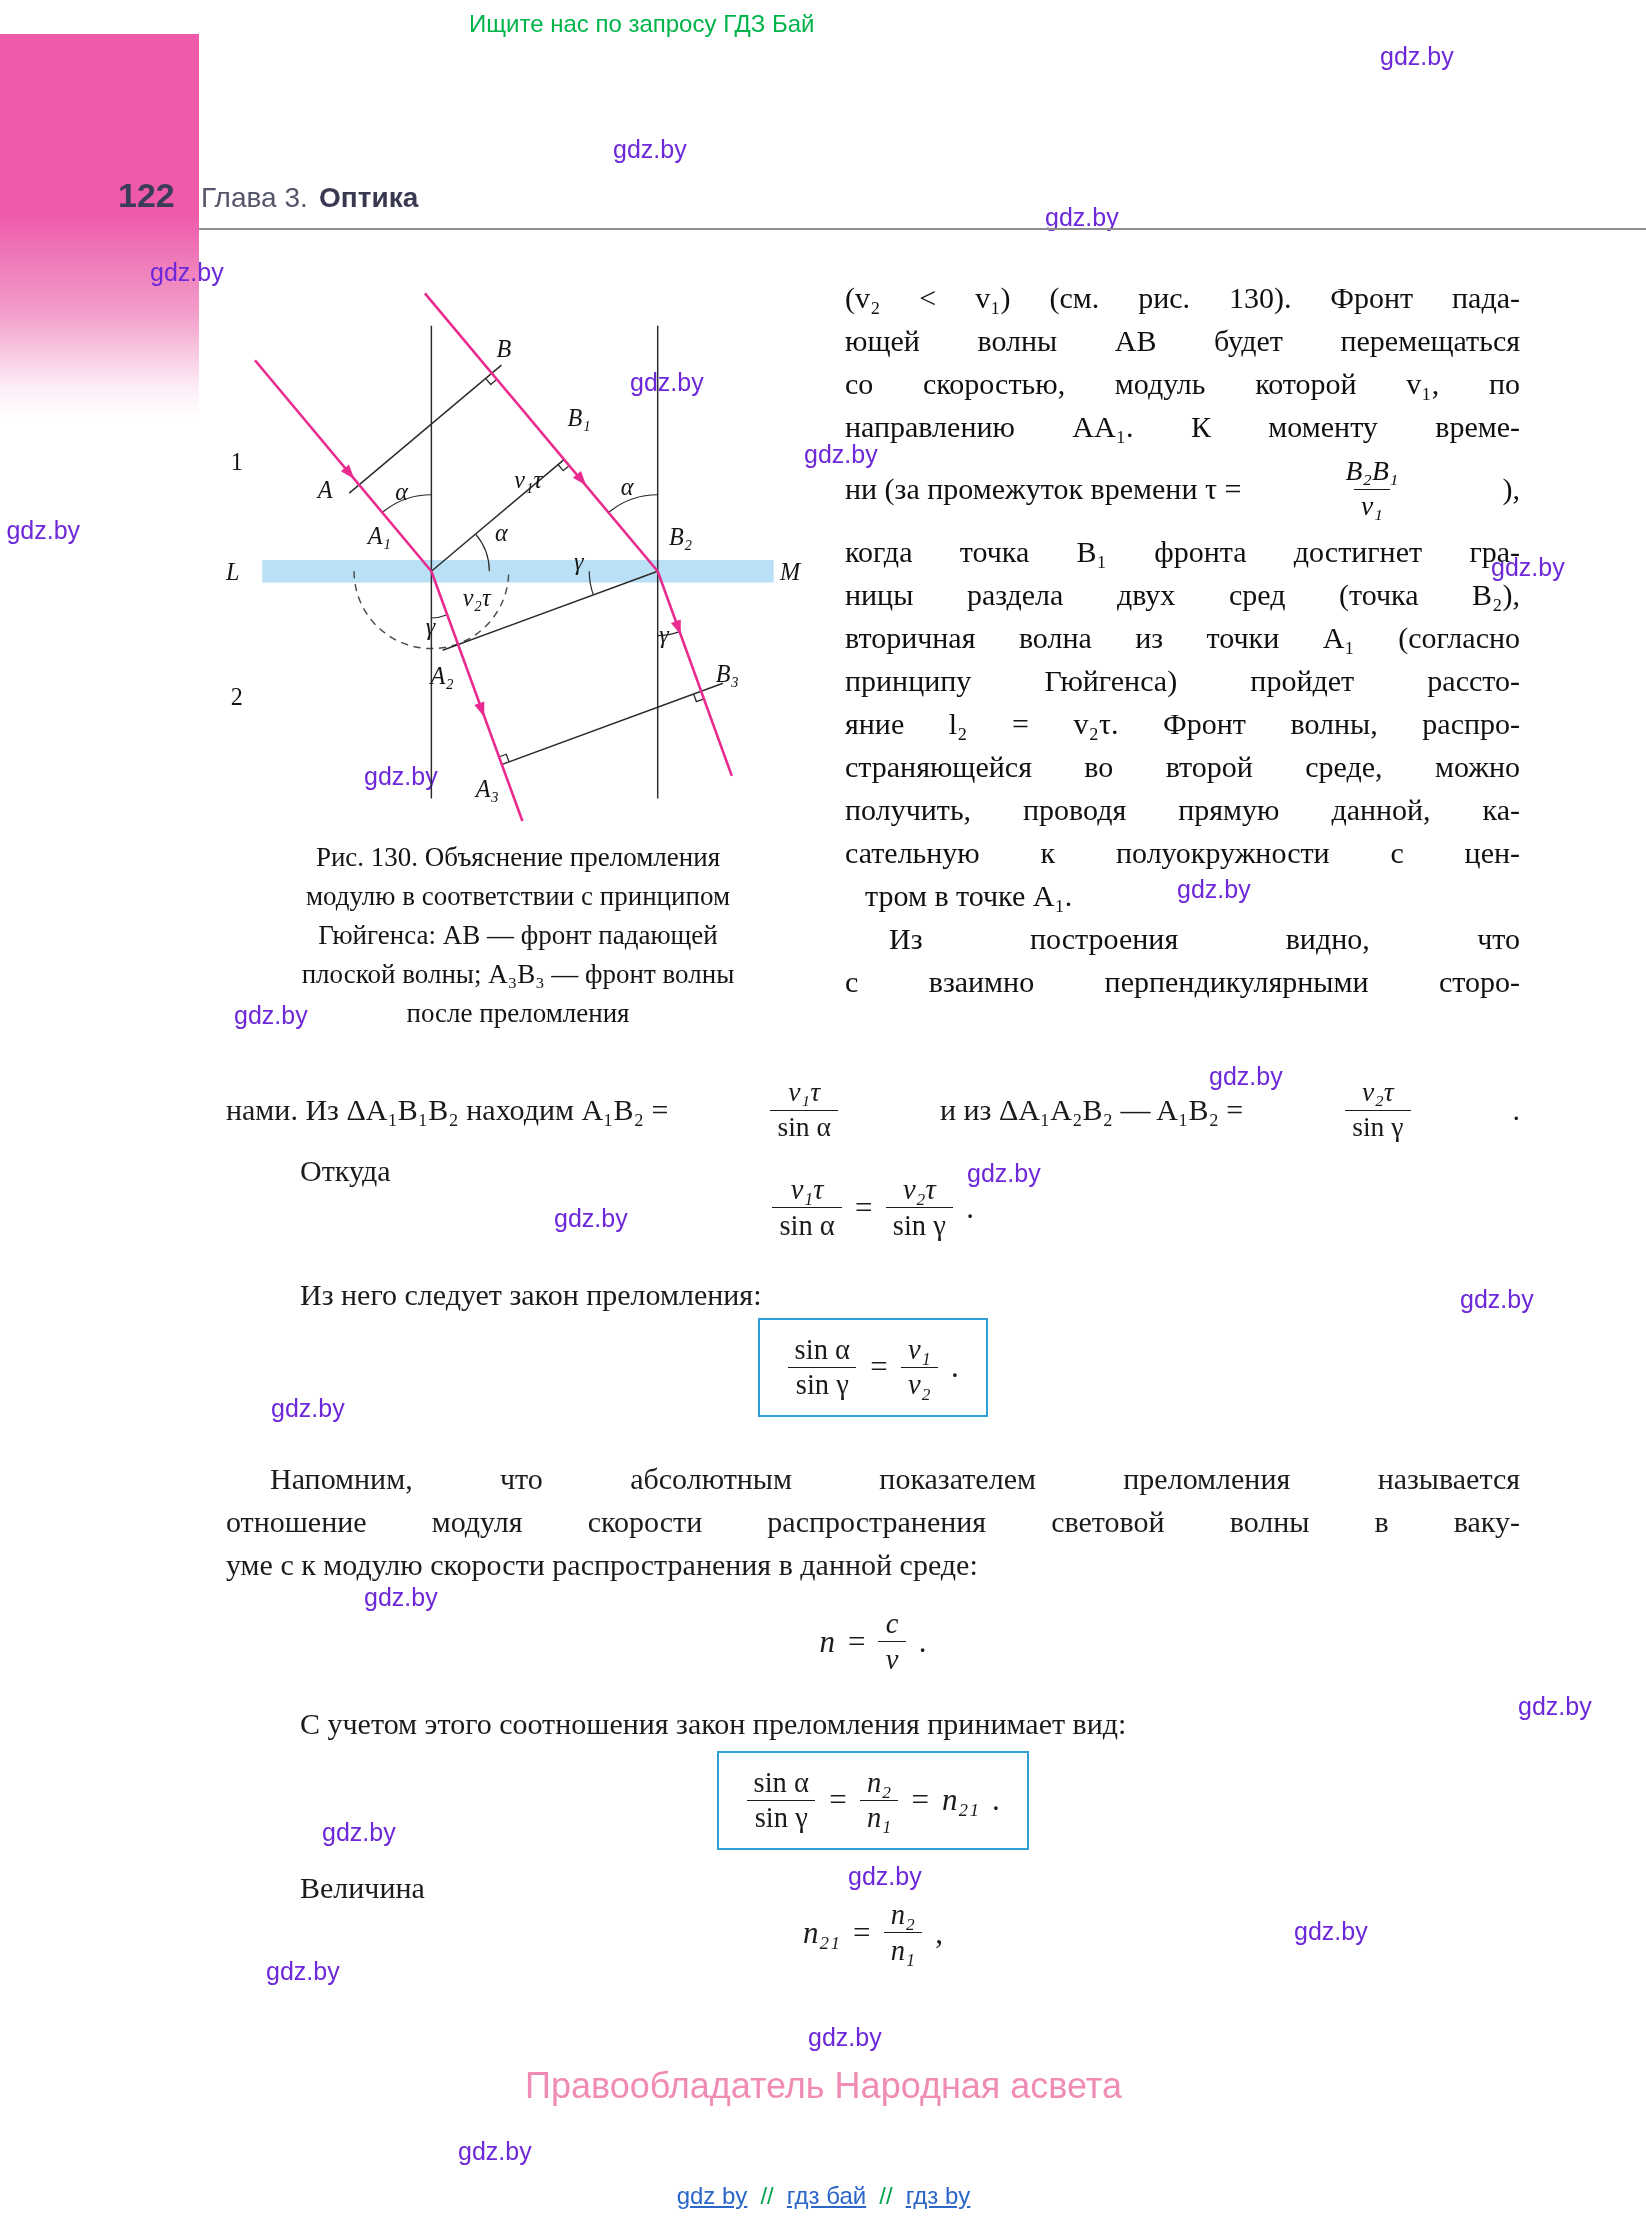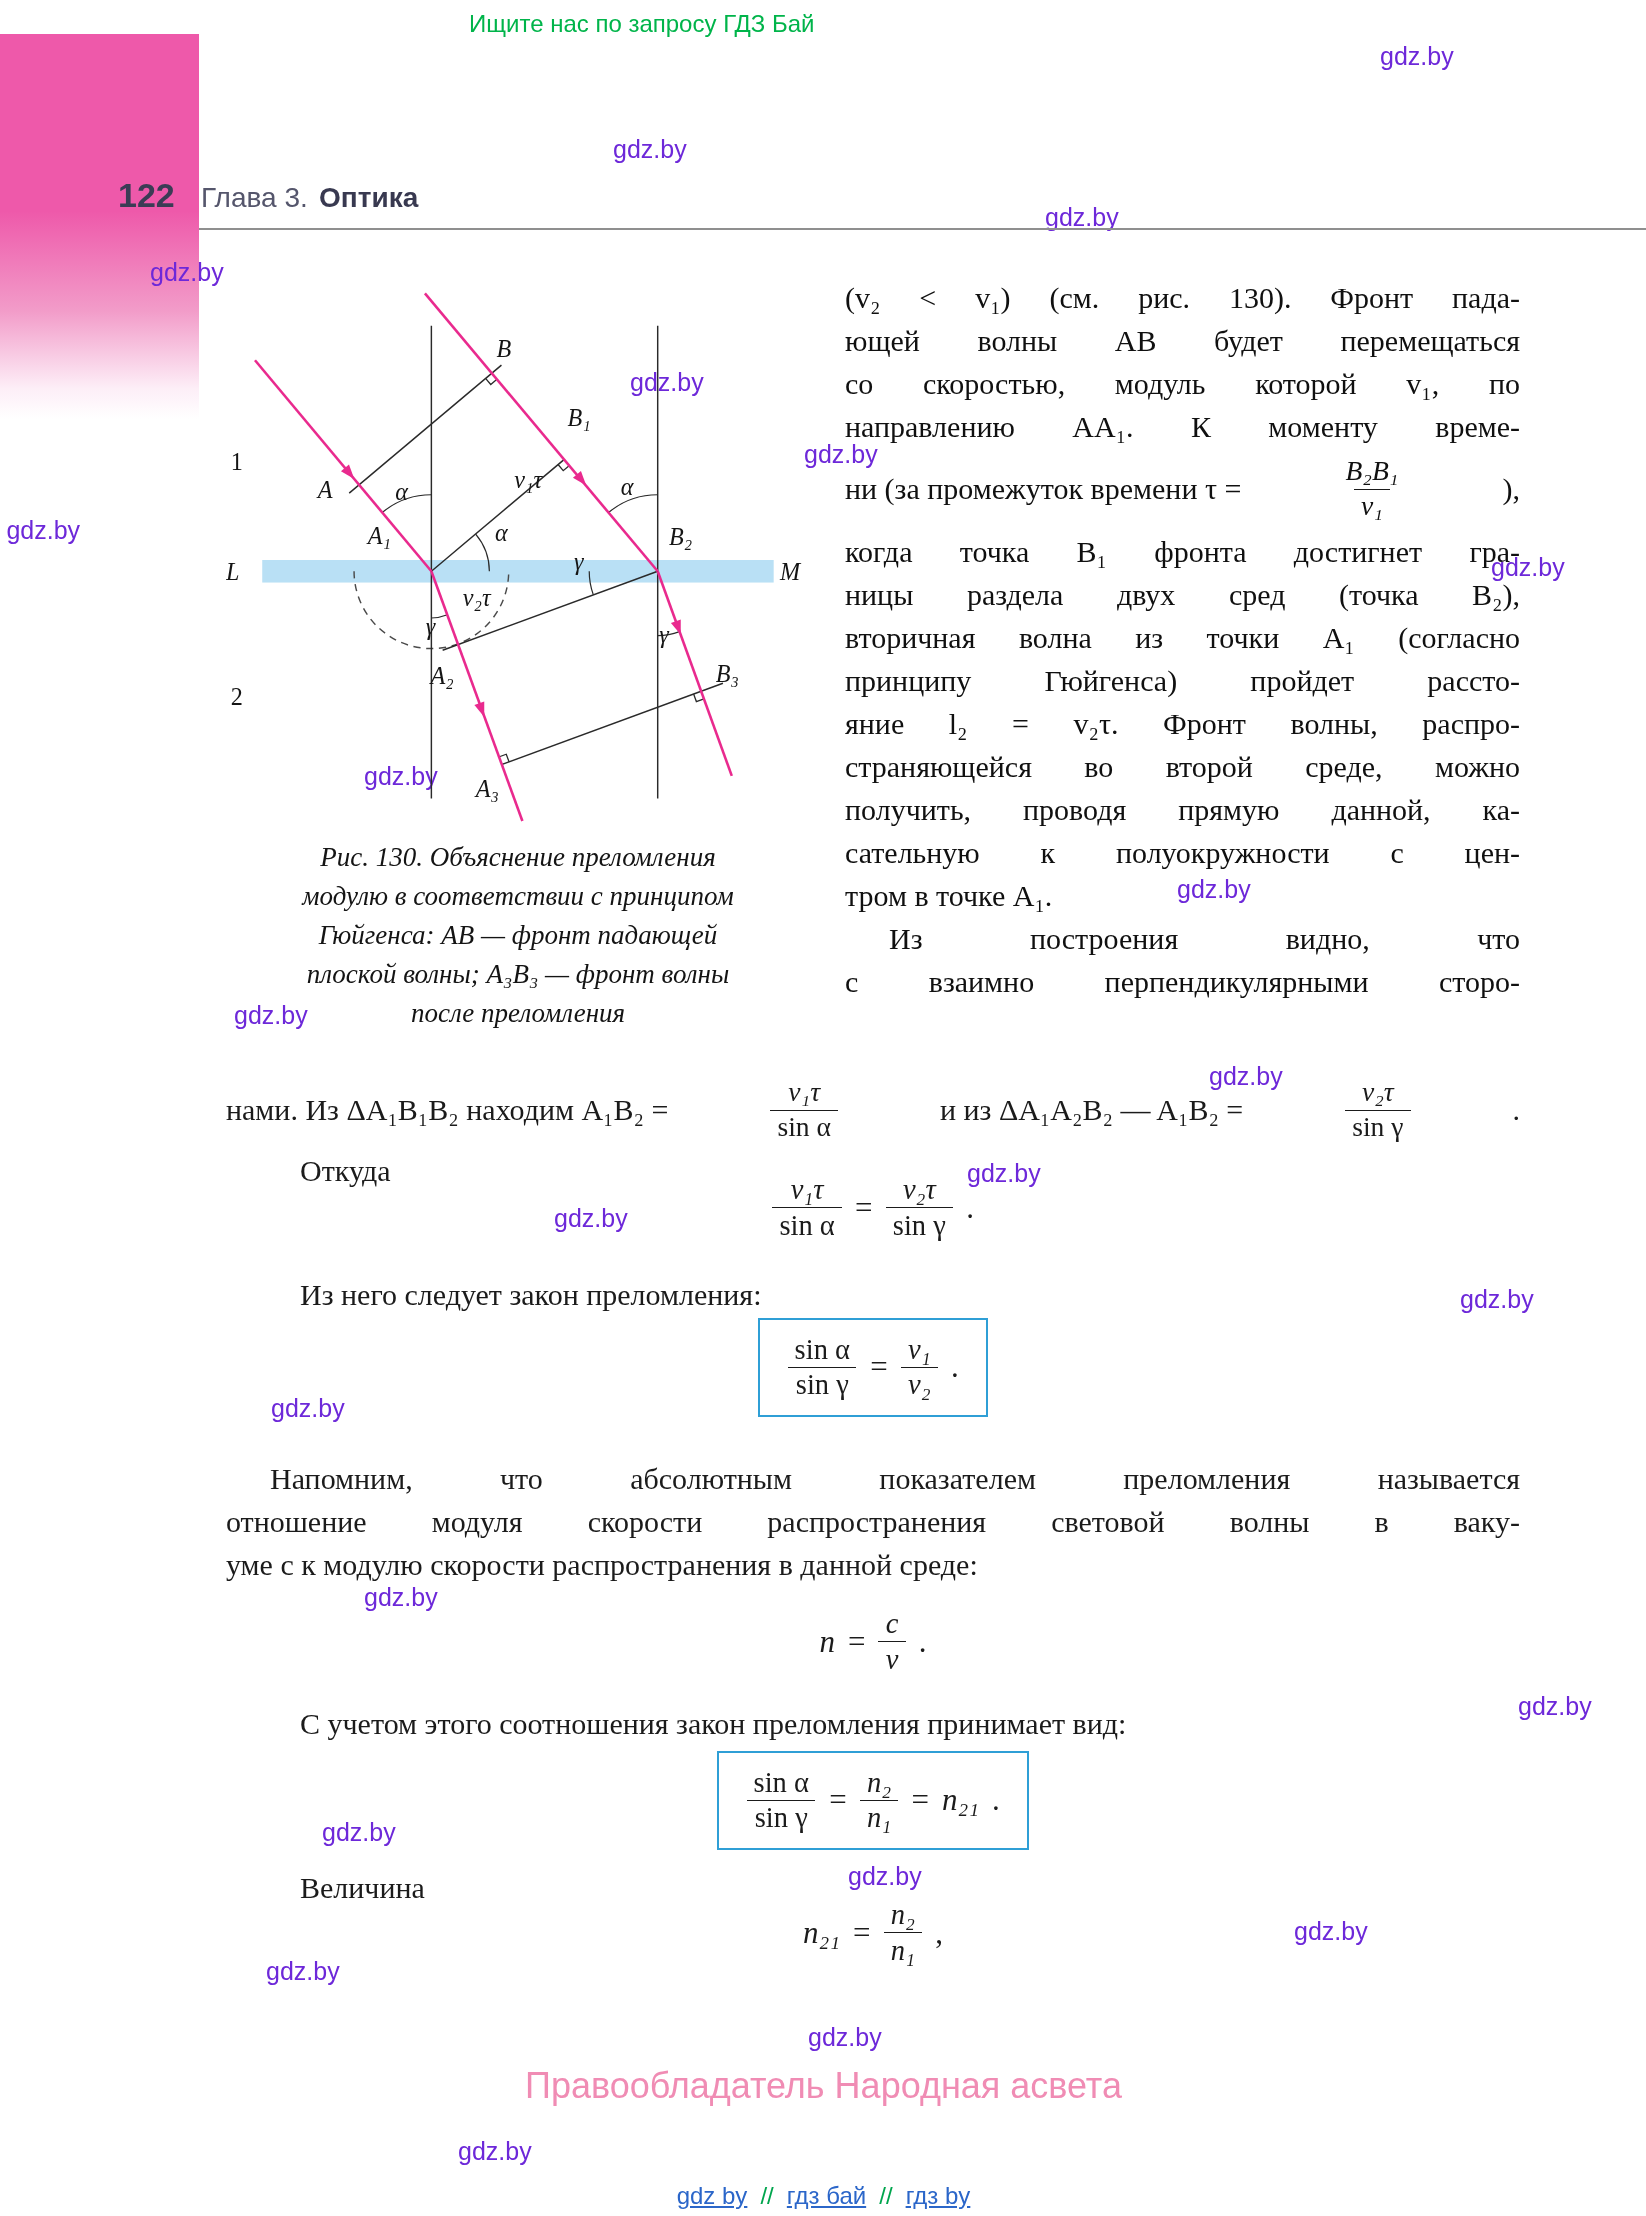--- a/index.html
+++ b/index.html
@@ -21,25 +21,25 @@
   .chapter { position:absolute; left:201px; top:182px; white-space:nowrap;
     font-family:"Liberation Sans","DejaVu Sans",sans-serif; font-size:28px; color:#55566c; }
   .chapter .chap-title { font-weight:bold; color:#383950; margin-left:11.3px; }
   .header-rule { position:absolute; left:199px; top:228px; width:1447px; height:1.6px; background:#8f8f8f; }
 
   .fig { position:absolute; left:226px; top:286px; }
   .flabel { font-family:"Liberation Serif","DejaVu Serif",serif; font-size:30px; font-style:italic; fill:#151515; }
   .fup { font-style:normal; }
 
   .caption { position:absolute; left:230px; top:838px; width:576px;
-             font-size:27px; line-height:39px; text-align:center; color:#141414;font-style:italic; }
+             font-size:27px; line-height:39px; text-align:center; color:#141414; }
 
   .rcol { position:absolute; left:845px; top:276px; width:675px; font-size:30px; color:#101010; }
   .rline { line-height:43px; text-align:justify; text-align-last:justify; }
-  .rline.noj { text-align:left; text-align-last:left; }
+  .rline.noj { text-align:left; text-align-last:left;margin-left:20px; }
   .rline.ind { text-indent:44px; }
   .tau-line { display:flex; justify-content:space-between; align-items:center; height:82px; }
 
   .frac { display:inline-flex; flex-direction:column; align-items:center; text-align:center; font-size:0.92em; }
   .frac .fn { padding:0 7.3px 2.4px; line-height:1.05; }
   .frac .fd { border-top:1.8px solid #1b1b1b; padding:2.4px 7.3px 0; line-height:1.05; }
   .it { font-style:italic; }
 
   .wide-line { position:absolute; left:226px; top:1065px; width:1294px; height:90px;
                display:flex; justify-content:space-between; align-items:center; font-size:30px; }

